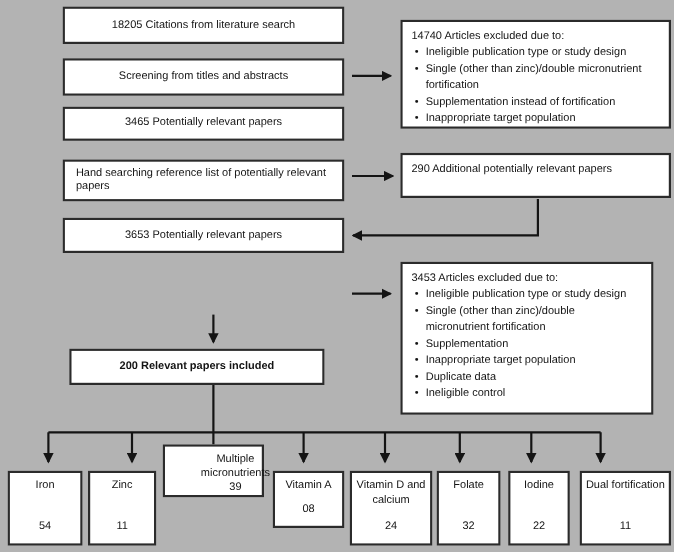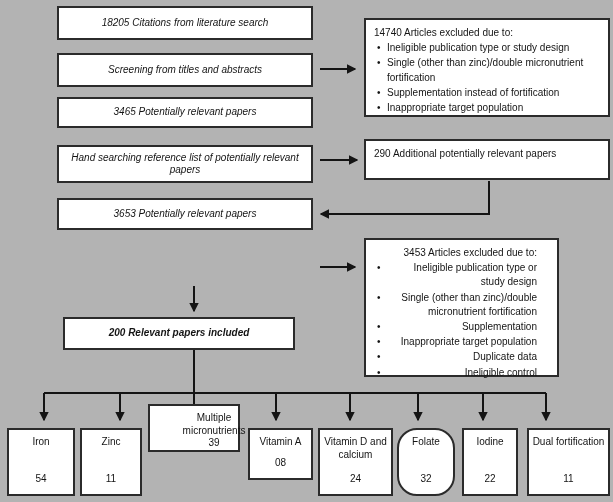--- a/index.html
+++ b/index.html
@@ -17,23 +17,21 @@
     position: absolute;
     background: #ffffff;
     border: 2px solid #2b2b2b;
     font-size: 10px;
     line-height: 1.25;
   }
   .center-box {
     display: flex;
     align-items: center;
     justify-content: center;
-    text-align: center;
     padding: 2px 10px;
-    font-style: italic;
   }
   .bold-text { font-weight: bold; }
   .excl-box { padding: 6px 20px 4px 8px; line-height: 1.42; }
   .excl-title { margin-bottom: 1px; }
   .excl-list { list-style: none; }
   .excl-list li { position: relative; padding-left: 13px; margin-top: 1px; }
   .excl-list li::before { content: "\2022"; position: absolute; left: 3px; }
   .plain-box { padding: 7px 8px; }
   .cat-box {
     display: flex;
@@ -107,21 +105,21 @@
       <li>Single (other than zinc)/double micronutrient fortification</li>
       <li>Supplementation instead of fortification</li>
       <li>Inappropriate target population</li>
     </ul>
   </div>
 
   <div class="box plain-box" style="left:364px;top:139px;width:246px;height:41px;">
     <span>290 Additional potentially relevant papers</span>
   </div>
 
-  <div class="box excl-box" style="left:364px;top:238px;width:195px;height:139px;text-align:right;">
+  <div class="box excl-box" style="left:364px;top:238px;width:230px;height:139px;">
     <div class="excl-title">3453 Articles excluded due to:</div>
     <ul class="excl-list">
       <li>Ineligible publication type or study design</li>
       <li>Single (other than zinc)/double micronutrient fortification</li>
       <li>Supplementation</li>
       <li>Inappropriate target population</li>
       <li>Duplicate data</li>
       <li>Ineligible control</li>
     </ul>
   </div>
@@ -144,21 +142,21 @@
   <div class="box cat-box" style="left:248px;top:428px;width:65px;height:52px;">
     <div>Vitamin A</div>
     <div>08</div>
   </div>
 
   <div class="box cat-box" style="left:318px;top:428px;width:75px;height:68px;">
     <div>Vitamin D and calcium</div>
     <div>24</div>
   </div>
 
-  <div class="box cat-box" style="left:397px;top:428px;width:58px;height:68px;border-radius:20px;">
+  <div class="box cat-box" style="left:397px;top:428px;width:58px;height:68px;">
     <div>Folate</div>
     <div>32</div>
   </div>
 
   <div class="box cat-box" style="left:462px;top:428px;width:56px;height:68px;">
     <div>Iodine</div>
     <div>22</div>
   </div>
 
   <div class="box cat-box" style="left:527px;top:428px;width:83px;height:68px;">

